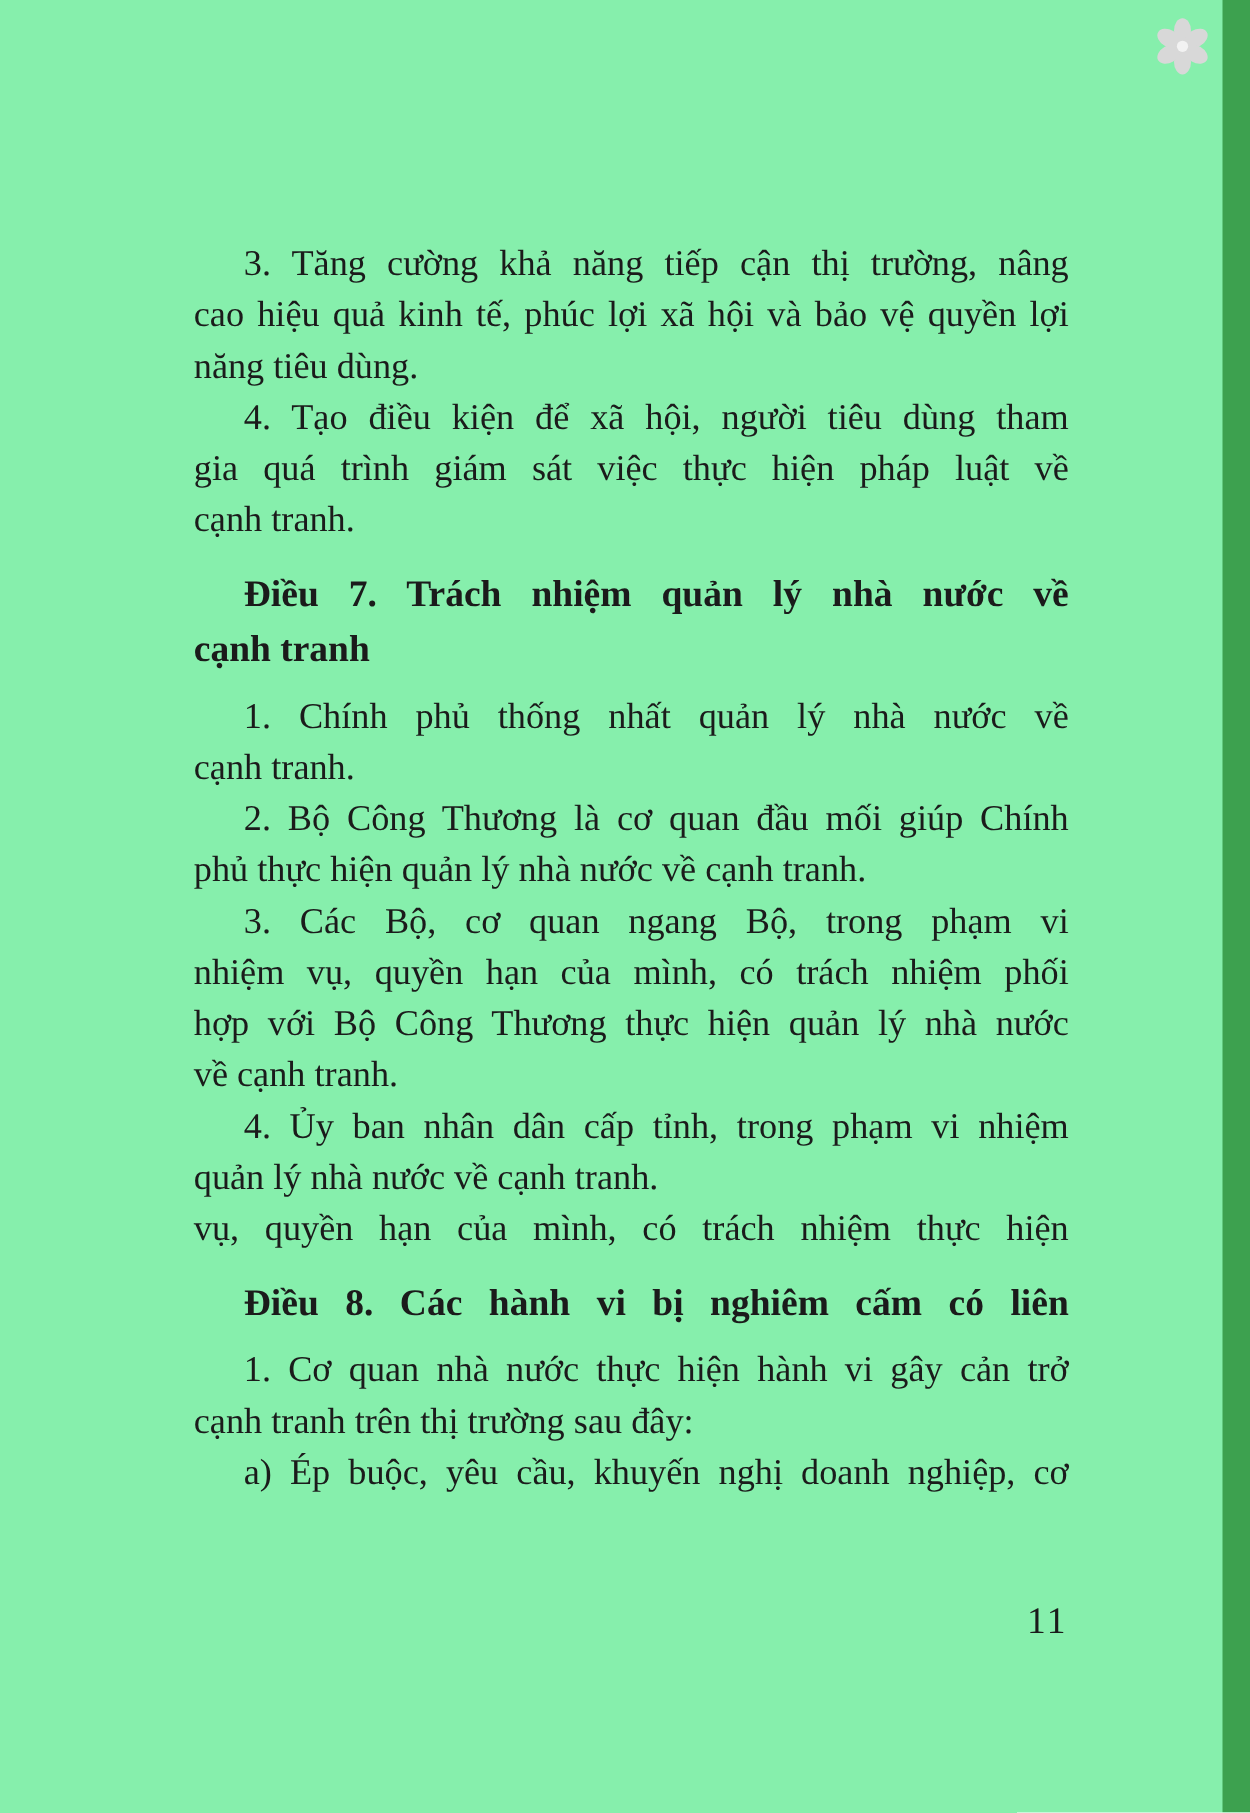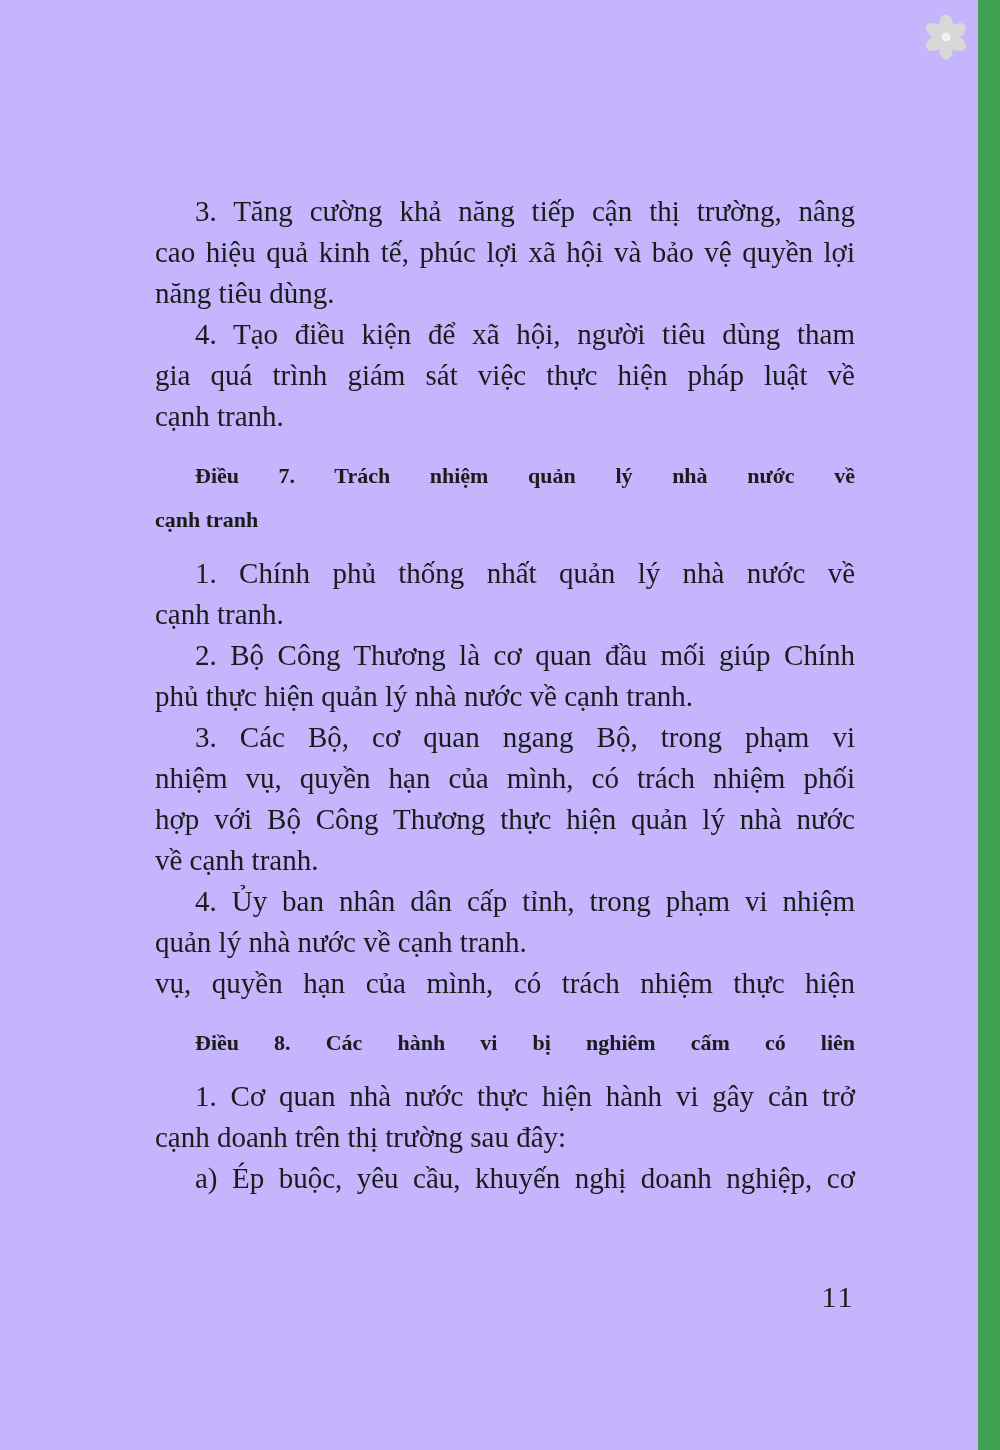--- a/index.html
+++ b/index.html
@@ -42,40 +42,40 @@
   .para { margin: 0; padding: 0; }
   .para .line { white-space: normal; }
   .para .line.justify {
     text-align: justify;
     text-align-last: justify;
   }
   .para .line.plain { text-align: left; }
   .para .line.first { text-indent: 40px; }
   .para.heading {
     font-weight: bold;
-    font-size: 22px;
+    font-size: 30px;
     line-height: 44px;
     margin-top: 17px;
     margin-bottom: 11px;
   }
   .page-number {
     position: absolute;
     top: 1280px;
     left: 808px;
     width: 60px;
     font-size: 30px;
     color: #1b1b1b;
     text-align: center;
     letter-spacing: 2px;
   }
 </style>
 </head>
 <body>
 
-<div class="page" style="background: #c4b5fd;">
+<div class="page" style="background: #86efac;">
 
   <div class="edge-strip" style="background: rgb(61, 161, 79);"></div>
 
   <div class="flower">
     <svg id="flower-svg" width="46" height="46" viewBox="0 0 46 46" aria-hidden="true">
         <ellipse cx="23" cy="10.5" rx="6.8" ry="10" fill="#d8d8d8" transform="rotate(0 23 23)"></ellipse>
         <ellipse cx="23" cy="10.5" rx="6.8" ry="10" fill="#d8d8d8" transform="rotate(60 23 23)"></ellipse>
         <ellipse cx="23" cy="10.5" rx="6.8" ry="10" fill="#d8d8d8" transform="rotate(120 23 23)"></ellipse>
         <ellipse cx="23" cy="10.5" rx="6.8" ry="10" fill="#d8d8d8" transform="rotate(180 23 23)"></ellipse>
         <ellipse cx="23" cy="10.5" rx="6.8" ry="10" fill="#d8d8d8" transform="rotate(240 23 23)"></ellipse>
@@ -116,21 +116,21 @@
       <div class="para">
         <div class="line justify first">4. Ủy ban nhân dân cấp tỉnh, trong phạm vi nhiệm</div>
         <div class="line plain">quản lý nhà nước về cạnh tranh.</div>
         <div class="line justify">vụ, quyền hạn của mình, có trách nhiệm thực hiện</div>
       </div>
       <div class="para heading">
         <div class="line justify first">Điều 8. Các hành vi bị nghiêm cấm có liên</div>
       </div>
       <div class="para">
         <div class="line justify first">1. Cơ quan nhà nước thực hiện hành vi gây cản trở</div>
-        <div class="line plain">cạnh doanh trên thị trường sau đây:</div>
+        <div class="line plain">cạnh tranh trên thị trường sau đây:</div>
       </div>
       <div class="para">
         <div class="line justify first">a) Ép buộc, yêu cầu, khuyến nghị doanh nghiệp, cơ</div>
       </div>
     </div>
 
   <div class="page-number" style="color: rgb(27, 27, 27);">11</div>
 
 </div>
 

